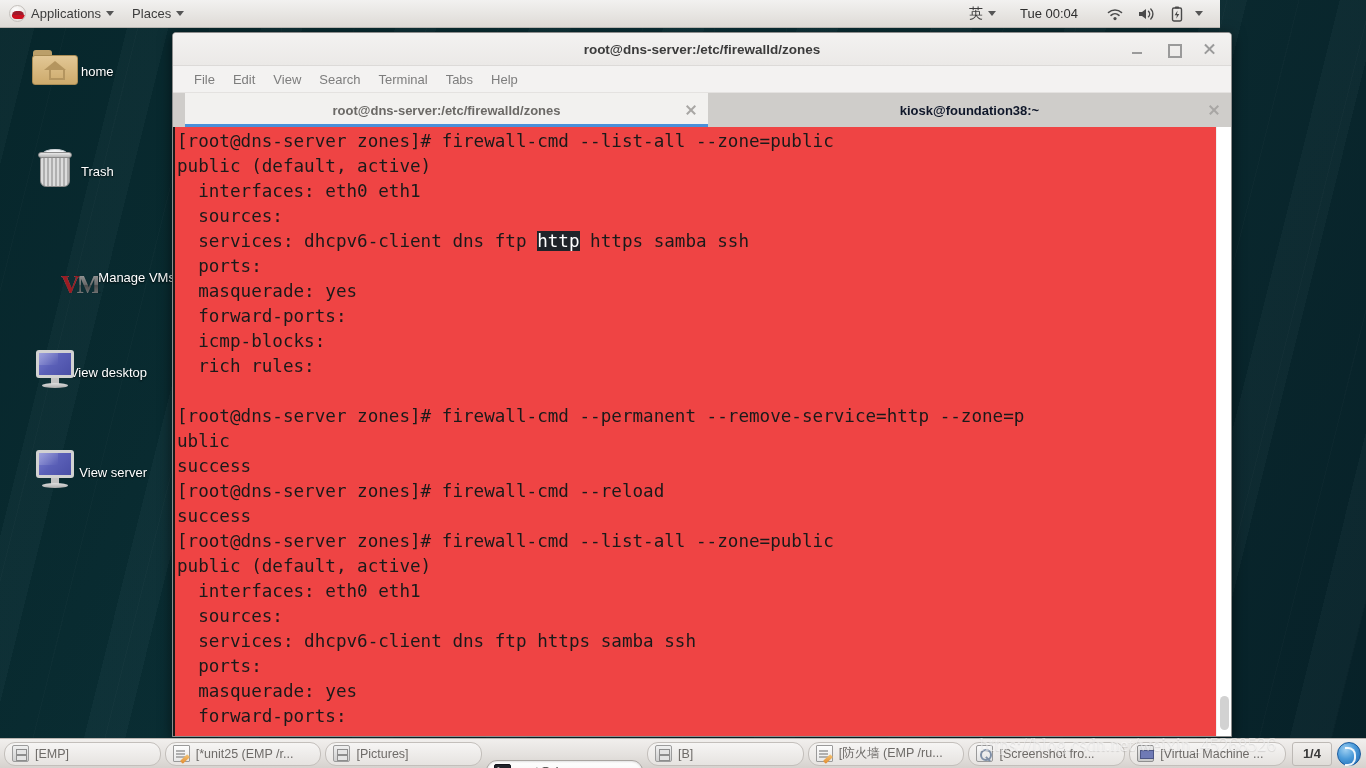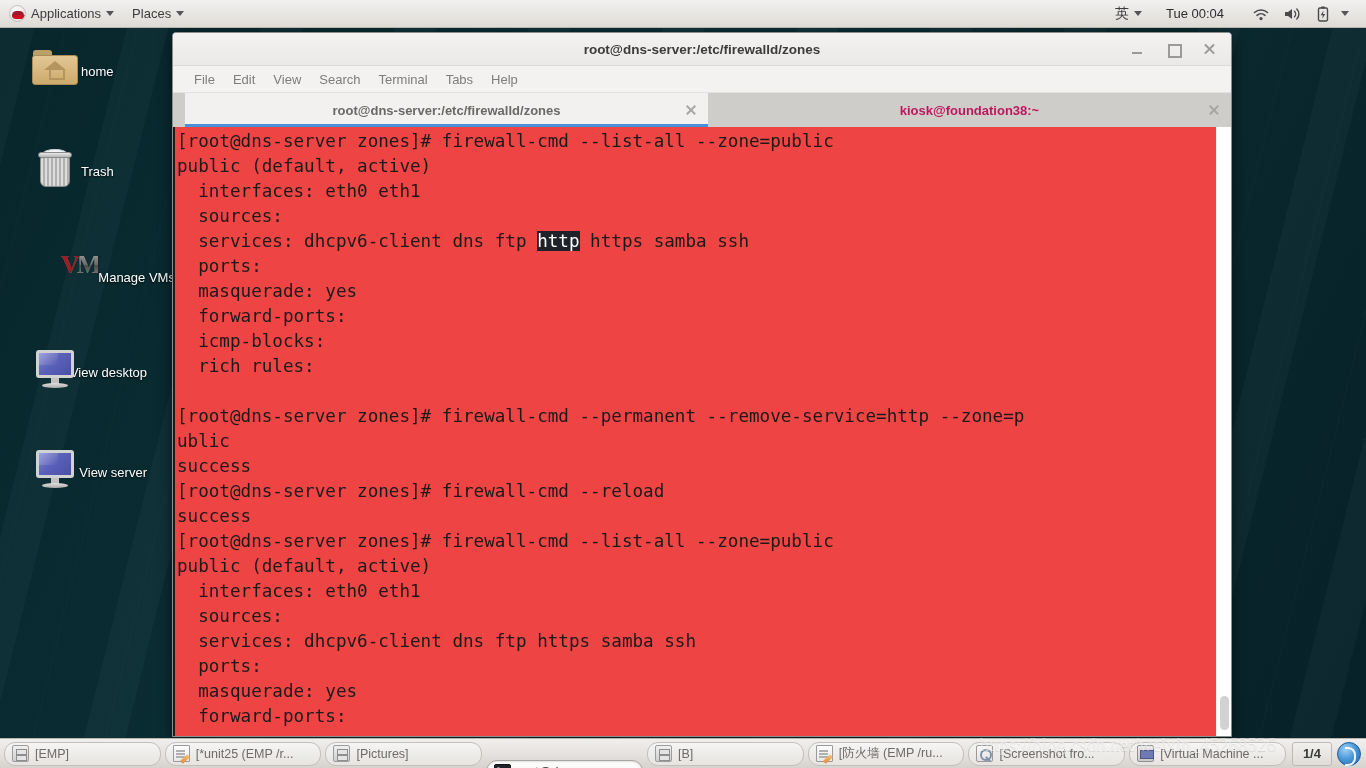--- a/index.html
+++ b/index.html
@@ -24,21 +24,21 @@
         rgba(255,255,255,0.022) 40px,
         rgba(0,0,0,0.03) 40px,
         rgba(0,0,0,0.03) 130px),
       linear-gradient(115deg, #07272c 0%, #0b3138 42%, #0a2a30 68%, #072229 100%);
     overflow: hidden;
   }
 
   
   #top-panel {
     position: absolute; top: 0; left: 0;
-    width: 1366px; height: 28px;
+    width: 1220px; height: 28px;
     background: linear-gradient(to bottom, #f2f1f0 0%, #e8e6e3 50%, #dedad6 100%);
     border-bottom: 1px solid #b8b4b0;
     display: flex; align-items: center;
     font-size: 13px; color: #3c3c3c;
     z-index: 40;
   }
   .panel-left { display: flex; align-items: center; height: 100%; }
   .panel-right { display: flex; align-items: center; height: 100%; margin-left: auto; padding-right: 8px; }
   .panel-btn {
     display: flex; align-items: center; gap: 5px;
@@ -120,21 +120,21 @@
     border: 1px solid #8a8a8a;
     border-radius: 2px 2px 6px 6px;
   }
   .ico-trash .fill {
     position: absolute; left: 14px; top: 5px; width: 24px; height: 9px;
     background: #f2f4f6; border-radius: 50% 50% 0 0;
     border: 1px solid #cfd4d8;
   }
 
   
-  .ico-vm { display: flex; align-items: flex-start; justify-content: center; margin-left: 32px; }
+  .ico-vm { display: flex; align-items: flex-end; justify-content: center; margin-left: 32px; }
   .ico-vm .vmtxt {
     font-family: "Liberation Serif", serif;
     font-size: 26px; font-weight: bold; letter-spacing: -3px;
     background: linear-gradient(to bottom, #e9e9e9 0%, #9a9a9a 48%, #6d6d6d 52%, #c9c9c9 100%);
     -webkit-background-clip: text; background-clip: text;
     color: transparent;
     text-shadow: 0 0 1px rgba(0,0,0,0.3);
     position: relative;
   }
   .ico-vm .vmtxt::first-letter { color: #9b1c23; -webkit-text-fill-color:#9b1c23; }
@@ -216,21 +216,21 @@
     display: flex; align-items: stretch;
     padding-left: 12px;
   }
   .tab {
     flex: 1 1 0; min-width: 0;
     position: relative;
     display: flex; align-items: center; justify-content: center;
     font-size: 13px; font-weight: bold;
     cursor: default;
   }
-  .tab .tab-title { color: #be185d; white-space: nowrap; overflow: hidden; text-overflow: ellipsis; }
+  .tab .tab-title { color: #0f172a; white-space: nowrap; overflow: hidden; text-overflow: ellipsis; }
   .tab.active { background: #f2f1ef; }
   .tab.active .tab-title { color: #6b6966; }
   .tab.active::after {
     content: ""; position: absolute; left: 0; right: 0; bottom: 0;
     height: 3px; background: #4a90d9;
   }
   .tab.inactive { background: #cfcdca; }
   .tab-close {
     position: absolute; right: 10px; top: 50%; transform: translateY(-50%);
     width: 14px; height: 14px; cursor: default;

